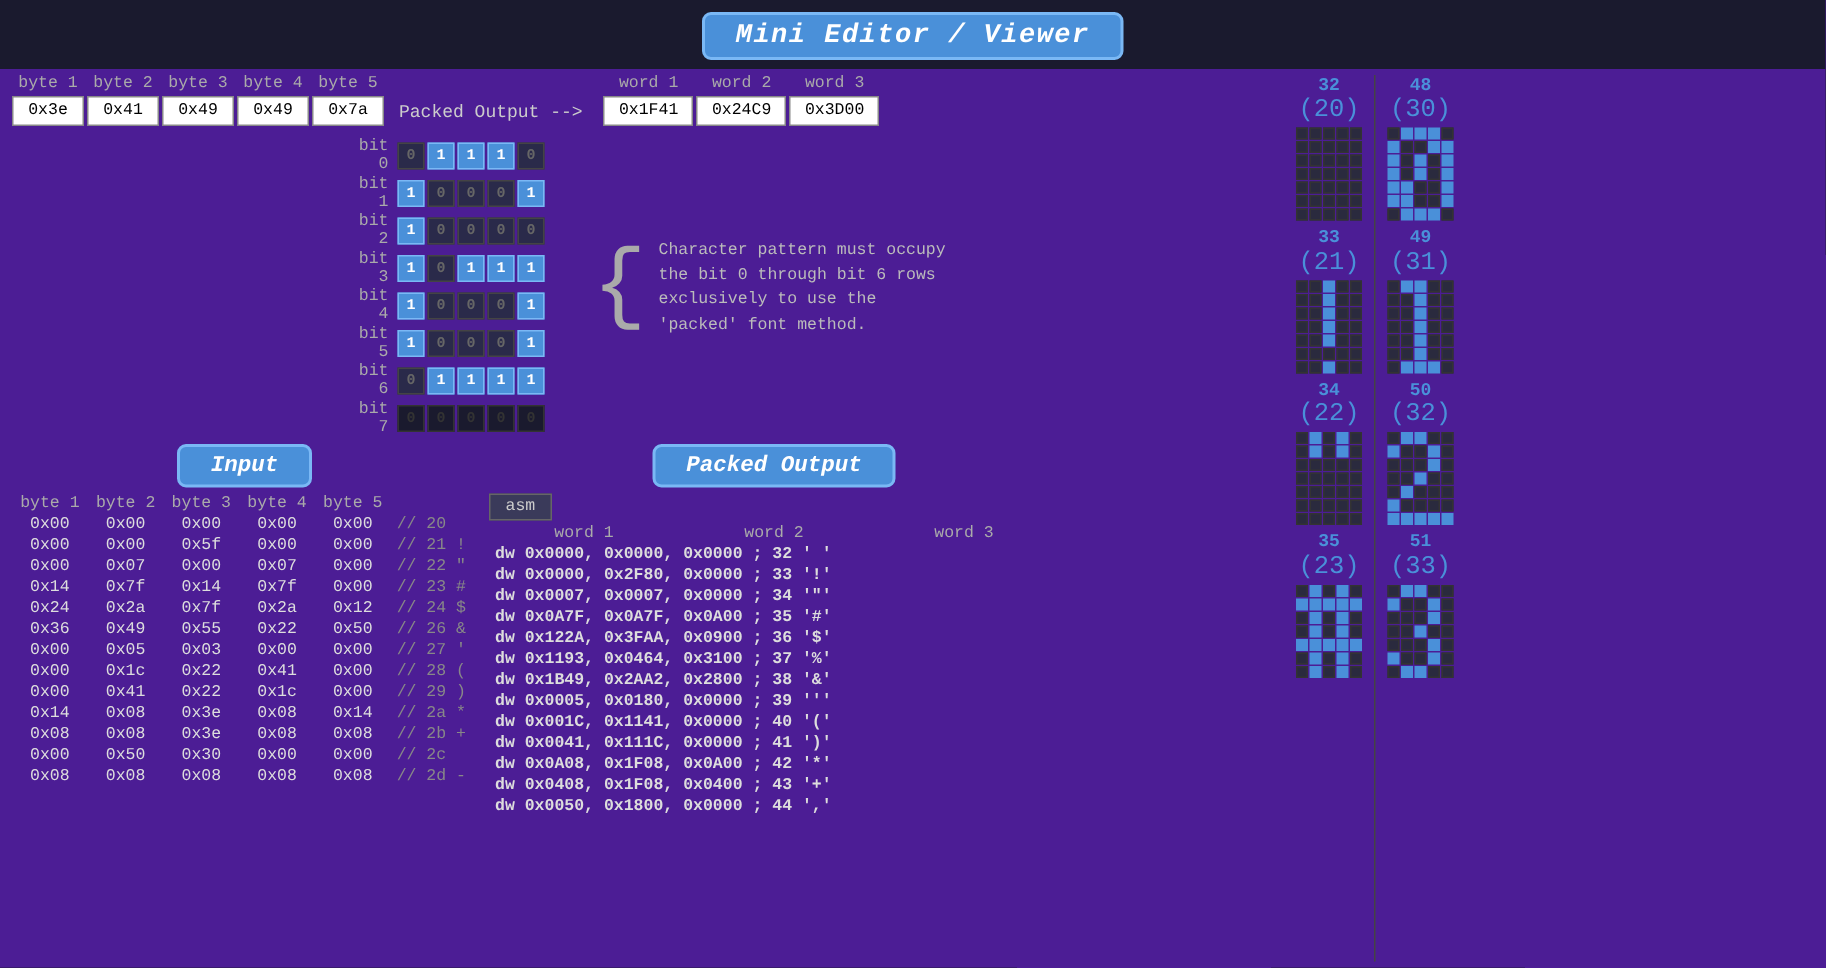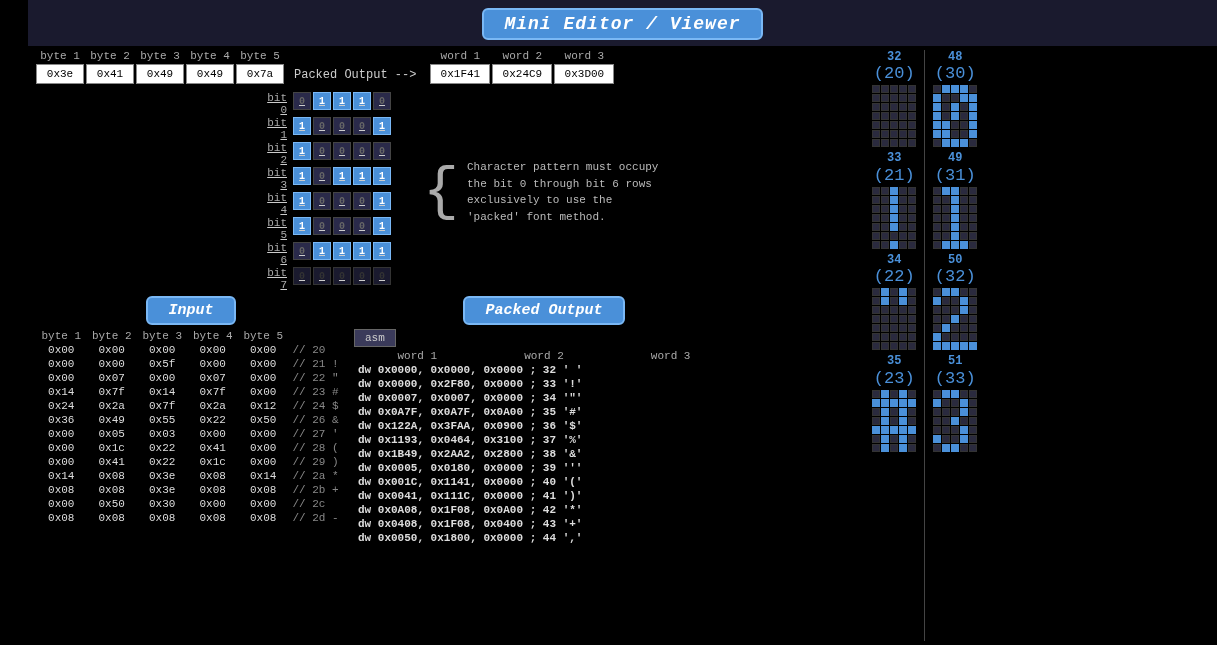--- a/index.html
+++ b/index.html
@@ -11,23 +11,22 @@
       overflow: hidden;
       width: 1217px;
       height: 645px;
     }
 
     .main-container {
       display: flex;
       flex-direction: column;
       width: 1217px;
       height: 645px;
-      background: #000000;
+      background: #4c1d95;
       position: relative;
-      padding-left: 28px;
     }
 
     
     .title-bar {
       display: flex;
       justify-content: center;
       padding: 8px 0 6px 0;
       background: #1a1a2e;
     }
 
@@ -114,24 +113,23 @@
     }
 
     .bit-grid-area {
       display: flex;
       flex-direction: column;
       margin-left: 220px;
     }
 
     .bit-row {
       display: flex;
-      align-items: flex-start;
+      align-items: center;
       gap: 2px;
       margin-bottom: 1px;
-      text-decoration: underline;
     }
 
     .bit-row-label {
       color: #aaa;
       font-size: 11px;
       width: 35px;
       text-align: right;
       padding-right: 4px;
     }
 

